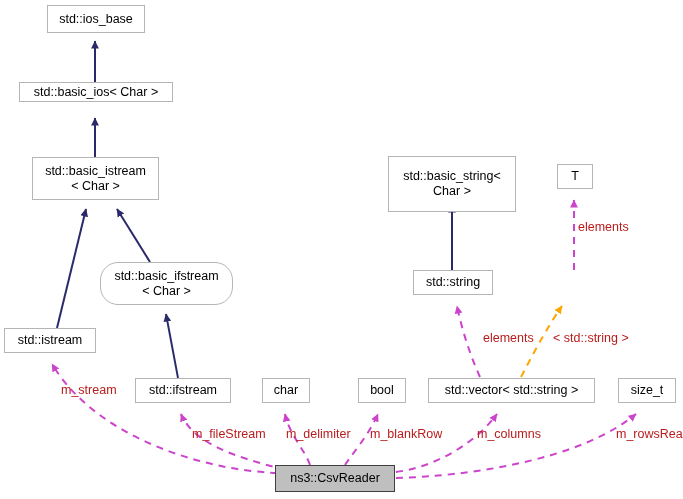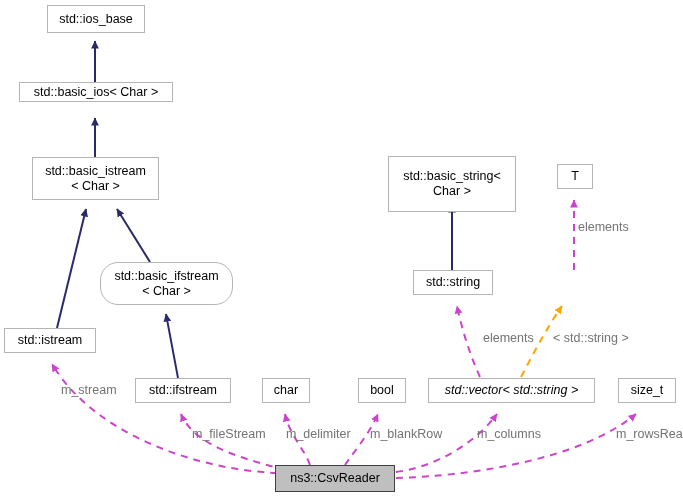--- a/index.html
+++ b/index.html
@@ -37,21 +37,21 @@
     white-space: pre;
     z-index: 3;
   }
   .node.current {
     background: #bfbfbf;
     border: 1px solid #404040;
   }
   .edge-label {
     position: absolute;
     font-size: 12.5px;
-    color: #737373;
+    color: #b91c1c;
     white-space: pre;
     z-index: 4;
     background: transparent;
   }
 </style>
 </head>
 <body>
 
 <div id="diagram-root">
 
@@ -112,21 +112,21 @@
   <div class="node" style="left:358px;top:378px;width:48px;height:25px;">bool</div>
 
   <div class="node" style="left:388px;top:156px;width:128px;height:56px;">std::basic_string&lt;
 Char &gt;</div>
 
   <div class="node" style="left:557px;top:164px;width:36px;height:25px;">T</div>
 
   <div class="node" style="left:413px;top:270px;width:80px;height:25px;">std::string</div>
 
 
-  <div class="node" style="left:428px;top:378px;width:167px;height:25px;font-style:italic;">std::vector&lt; std::string &gt;</div>
+  <div class="node" style="left:428px;top:378px;width:167px;height:25px;">std::vector&lt; std::string &gt;</div>
 
   <div class="node" style="left:618px;top:378px;width:58px;height:25px;">size_t</div>
 
   <div class="node current" style="left:275px;top:465px;width:120px;height:27px;">ns3::CsvReader</div>
 
   <div class="edge-label" style="left:61px;top:383px;">m_stream</div>
 
   <div class="edge-label" style="left:192px;top:427px;">m_fileStream</div>
 
   <div class="edge-label" style="left:286px;top:427px;">m_delimiter</div>

